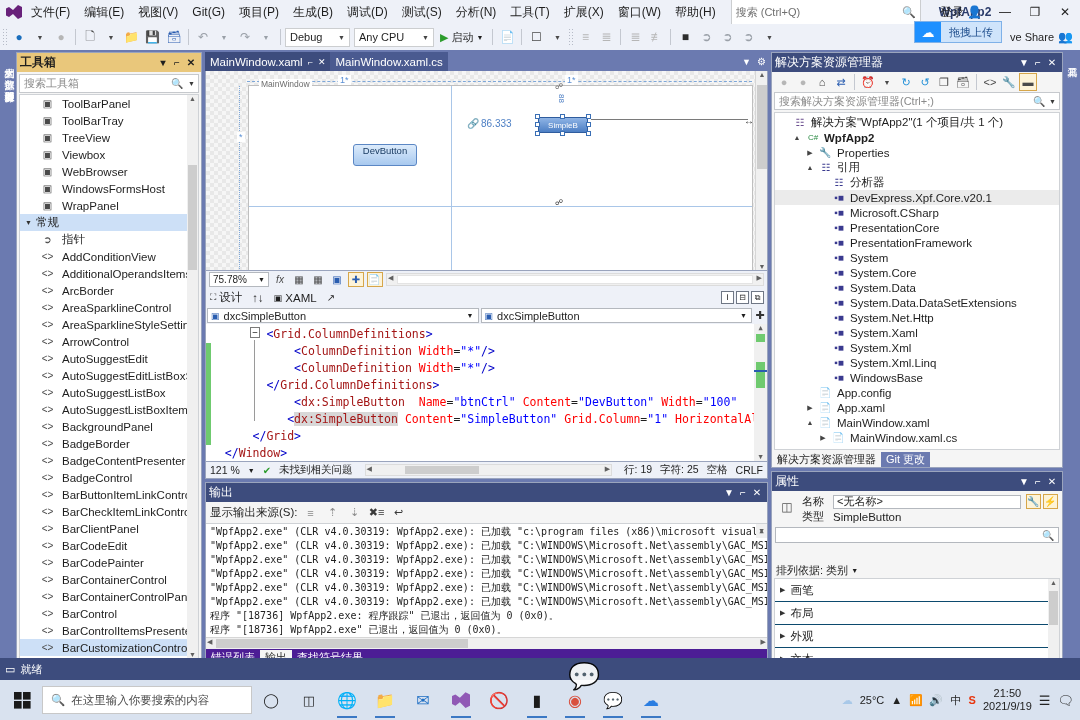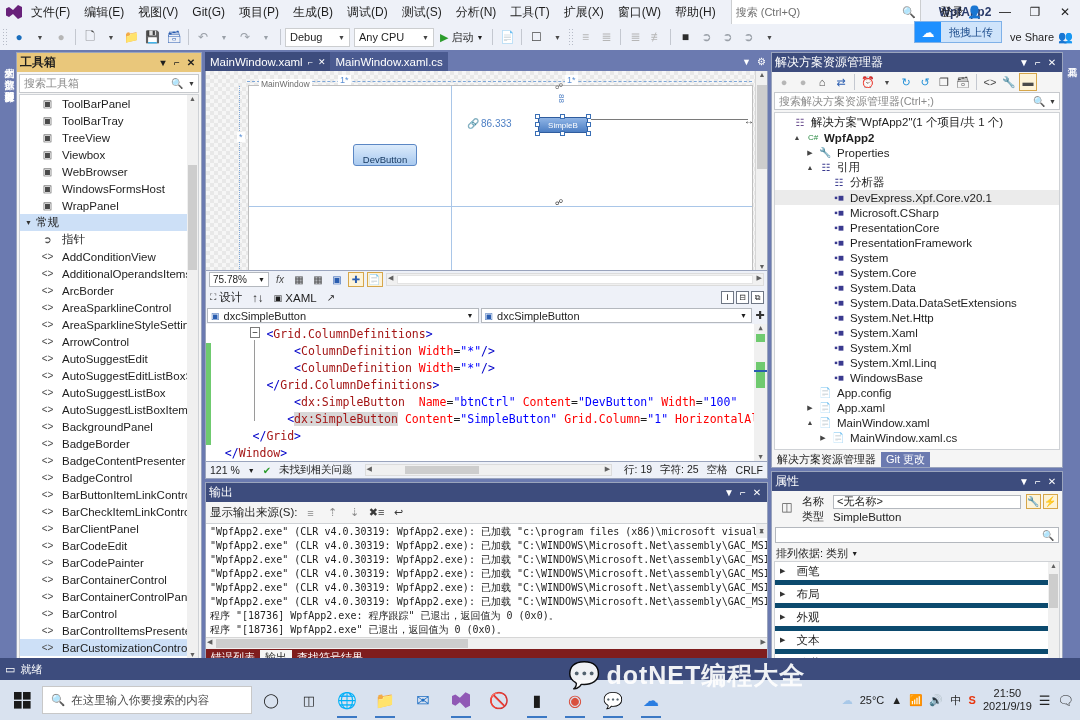--- a/index.html
+++ b/index.html
@@ -86,21 +86,21 @@
        linear-gradient(45deg, #e8e8e8 25%, transparent 25%, transparent 75%, #e8e8e8 75%),
        linear-gradient(45deg, #e8e8e8 25%, transparent 25%, transparent 75%, #e8e8e8 75%);
      background-size:8px 8px; background-position:0 0, 4px 4px; background-color:#f6f6f6;}
   .dsn-window{ position:absolute; left:42px; top:14px; right:14px; bottom:-6px; background:#fff; border:1px solid #bfbfbf;}
   .dsn-title{ position:absolute; left:10px; top:-7px; font-size:8.5px; color:#6d6d6d; background:#fff; padding:0 2px; z-index:3;}
   .gl-h{ position:absolute; left:0; right:0; border-top:1px dashed #7da7d9; }
   .gl-v{ position:absolute; top:0; bottom:0; border-left:1px solid #a9c6e8;}
   .star-lbl{ position:absolute; font-size:9px; color:#5a8fd4; background:#fff; padding:0 2px; z-index:3;}
   .devbtn{ position:absolute; left:104px; top:58px; width:64px; height:22px;
      background:linear-gradient(#dcebfb,#a8c9ef); border:1px solid #5b87c4; border-radius:3px;
-     display:flex; align-items:flex-end; justify-content:center; font-size:9.5px; color:#14365e;}
+     display:flex; align-items:flex-start; justify-content:center; font-size:9.5px; color:#14365e;}
   .simplebtn{ position:absolute; left:289px; top:31px; width:50px; height:16px;
      background:linear-gradient(#8fb4e5,#4d7fc4); border:1px solid #2f5c9e;
      display:flex; align-items:center; justify-content:center; font-size:8px; color:#fff;}
   .handle{ position:absolute; width:5px; height:5px; background:#fff; border:1px solid #3a6fb5;}
   .meas{ position:absolute; font-size:10px; color:#4d7fc4;}
   .dsn-scroll{ position:absolute; right:0; top:0; bottom:0; width:12px; background:#f0f0f0; border-left:1px solid #d6d6d6;}
 
   .zoombar{ height:17px; background:#eef1f8; display:flex; align-items:center; gap:3px; padding:0 3px; border-left:1px solid #9aa4bd; border-right:1px solid #9aa4bd;}
   .zoombar .zcombo{ width:60px; height:15px; border:1px solid #b4b8be; background:#fff; display:flex;
       align-items:center; padding:0 3px; font-size:10px;}
@@ -150,21 +150,21 @@
   .out-combo{ width:270px; height:17px; border:1px solid #b4b8be; background:#fff; display:flex;
      align-items:center; padding:0 4px; font-size:11px; position:relative;}
   .out-combo .arw{ position:absolute; right:4px; font-size:7px;}
   .oi{ width:18px; height:18px; display:flex; align-items:center; justify-content:center; font-size:11px; color:#8a8a8a;}
   .oi.on{ color:#3a3a3a;}
   .outtext{ flex:1; background:#fff; font-family:"DejaVu Sans Mono", monospace; font-size:10px;
      overflow:hidden; position:relative; padding:1px 0 0 4px; border-top:1px solid #cfd2d6;}
   .outtext div{ height:14px; line-height:14px; white-space:pre;}
   .out-hscroll{ height:12px; background:#f0f0f0; border-top:1px solid #d6d6d6; position:relative;}
   .out-hscroll .t{position:absolute; left:10px; width:45%; top:1px; bottom:1px; background:#cdcdcd;}
-  .out-tabs{ height:16px; display:flex; align-items:flex-end; background:#7f1d1d;}
+  .out-tabs{ height:16px; display:flex; align-items:flex-end; background:#4c1d95;}
   .out-tab{ padding:0 5px; display:flex; align-items:center; font-size:11px; color:#fff;}
   .out-tab.active{ background:#f5f5f5; color:#1e1e1e;}
 
   
   .rightdock{ position:absolute; right:17px; top:2px; width:292px; bottom:4px; display:flex; flex-direction:column; gap:3px;}
   .solexp{ flex:0 0 416px; background:#f5f5f5; border:1px solid #9aa4bd; display:flex; flex-direction:column;}
   .se-toolbar{ height:20px; display:flex; align-items:center; gap:1px; padding:0 3px;}
   .se-ico{ width:18px; height:18px; display:flex; align-items:center; justify-content:center;
       font-size:11px; color:#4a4a4a;}
   .se-ico.dis{ color:#b6b6b6;}
@@ -189,24 +189,24 @@
   .pr-line{ display:flex; align-items:center; gap:5px; height:15px;}
   .pr-line .lb{ font-size:11px; width:26px;}
   .pr-line .val{ flex:1; height:14px; border:1px solid #b4b8be; background:#fff; font-size:11px; padding:0 3px; display:flex; align-items:center;}
   .pr-line .valro{ flex:1; font-size:11.5px;}
   .pr-btns{ display:flex; gap:2px;}
   .pr-btns span{ width:15px; height:15px; display:flex; align-items:center; justify-content:center;
      font-size:10px; border:1px solid #d6a64a; background:#fdf3d8;}
   .pr-filter{ height:16px; margin:1px 3px 2px 3px; background:#fff; border:1px solid #b4b8be;
      position:relative; display:flex; align-items:center;}
   .pr-filter .si{ position:absolute; right:3px; font-size:10px; color:#3a3a3a;}
-  .pr-sort{ height:16px; display:flex; align-items:center; padding:0 4px; font-size:11px; gap:3px;}
+  .pr-sort{ height:16px; display:flex; align-items:center; padding:0 4px; font-size:11px; gap:3px;margin-top:17px;}
   .pr-list{ flex:1; background:#fff; margin:0 2px 2px 2px; border:1px solid #cfd2d6; overflow:hidden; position:relative;}
   .pr-cat{ height:23px; display:flex; align-items:center; padding-left:5px; font-size:11.5px;
-     gap:11px; border-bottom:5px solid #0c4a6e;}
+     gap:5px; border-bottom:1px solid #0c4a6e;}
   .pr-cat .tri{ font-size:7px; color:#333;}
 
   
   .statusbar{ position:absolute; left:0; right:0; bottom:40px; height:22px; background:#3d4c7d;
      display:flex; align-items:center; padding-left:5px; color:#fff; font-size:11px; gap:5px;}
 
   
   .taskbar{ position:absolute; left:0; right:0; bottom:0; height:40px; background:#d9e2ef;
      display:flex; align-items:center; padding:0 2px;}
   .tb-start{ width:40px; height:40px; display:flex; align-items:center; justify-content:center;}
@@ -897,21 +897,20 @@
   </div>
 </div>
 
 <div class="statusbar">
   <span>▭</span>
   <span>就绪</span>
 </div>
 
 <div class="watermark">
   <span class="wm-bubble">💬</span>
-  <span class="wm-text">dotNET编程大全</span>
 </div>
 
 <div class="taskbar">
   <div class="tb-start">
     <svg width="17" height="17" viewBox="0 0 17 17">
         <rect x="0" y="0" width="7.6" height="7.6" fill="#1b1b1b"></rect>
         <rect x="9" y="0" width="7.6" height="7.6" fill="#1b1b1b"></rect>
         <rect x="0" y="9" width="7.6" height="7.6" fill="#1b1b1b"></rect>
         <rect x="9" y="9" width="7.6" height="7.6" fill="#1b1b1b"></rect>
       </svg>

